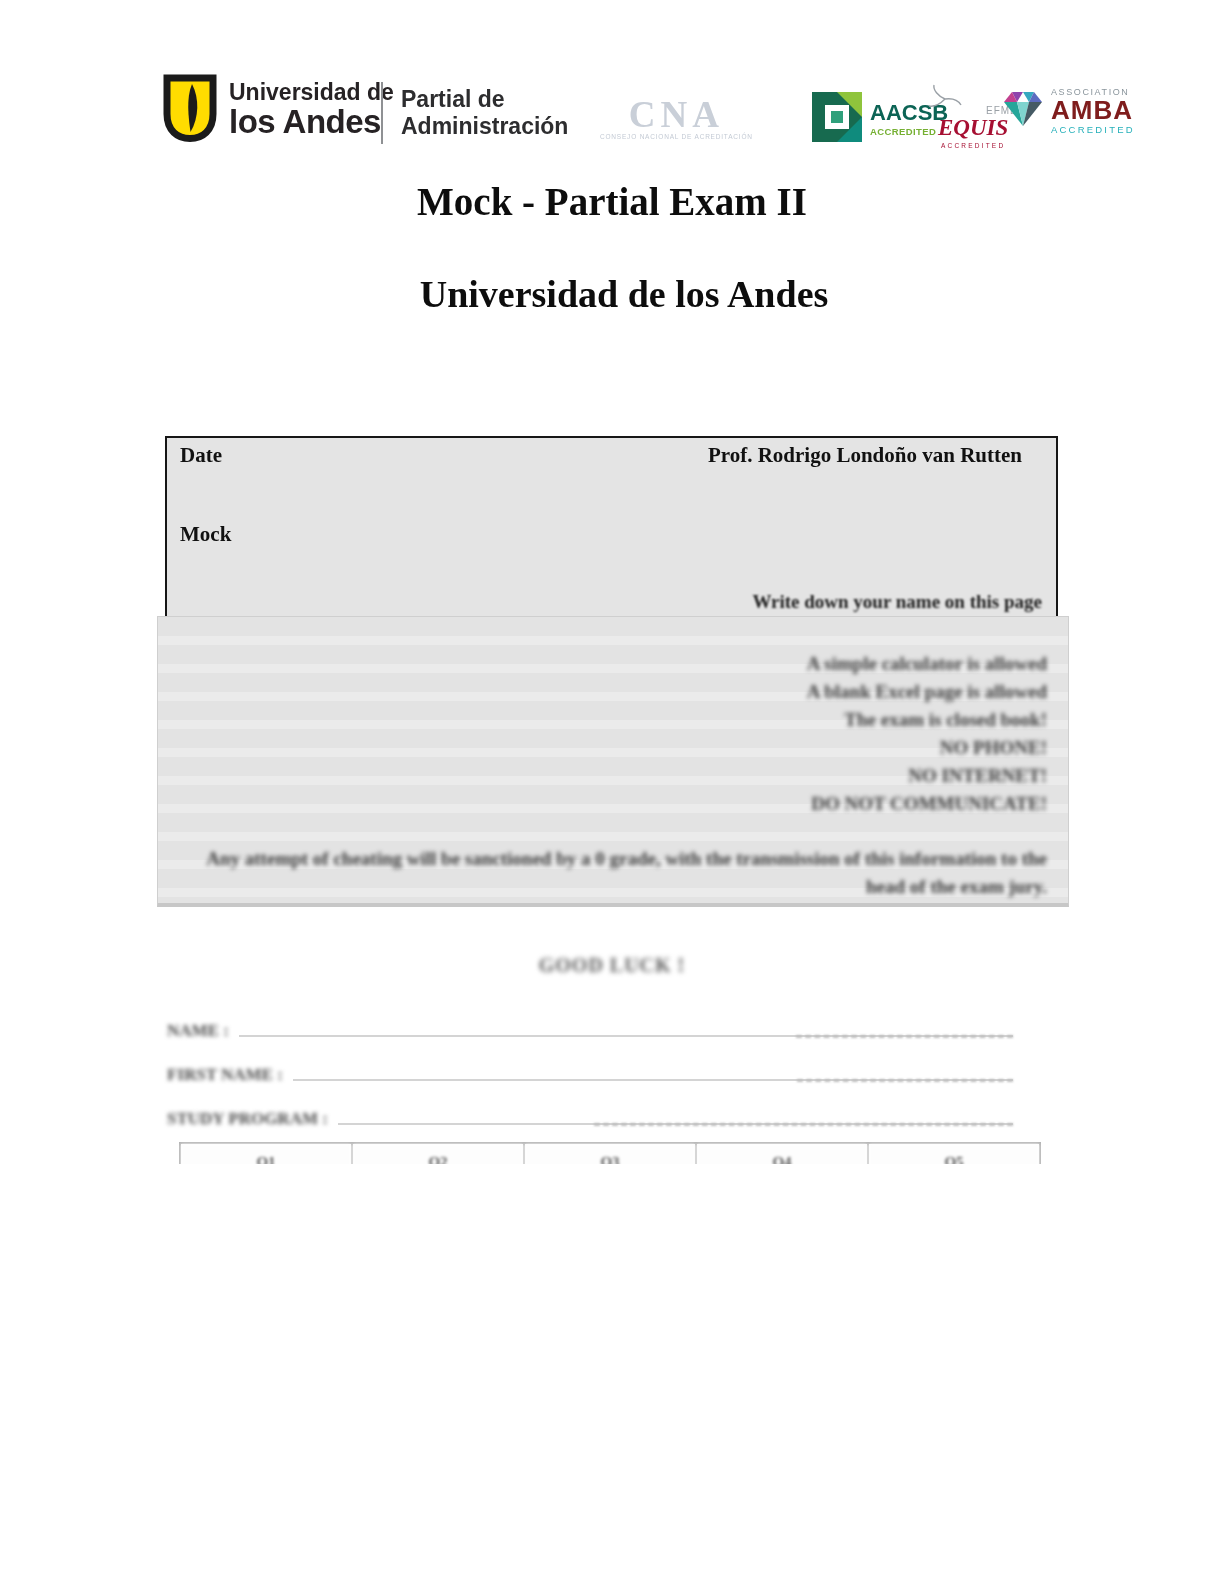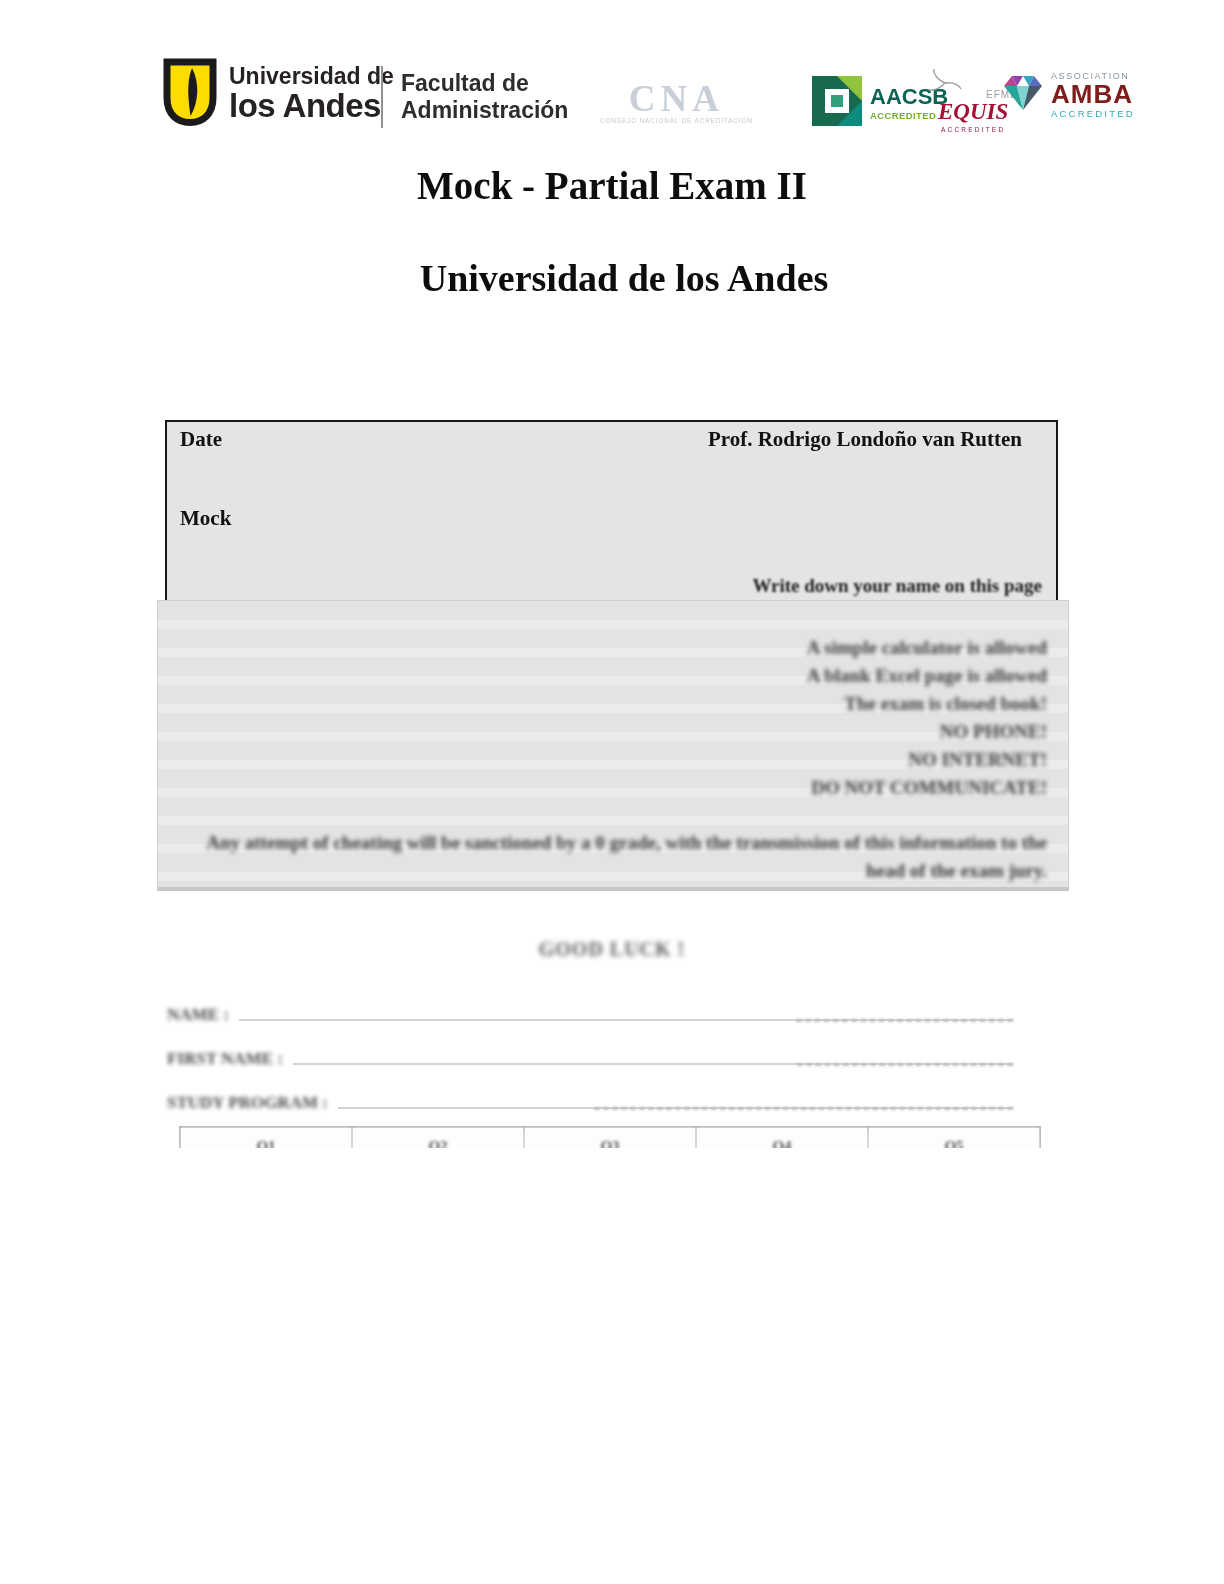--- a/index.html
+++ b/index.html
@@ -1,18 +1,18 @@
 <!DOCTYPE html>
 <html><head>
 <meta charset="utf-8">
 <style>
   * { margin:0; padding:0; box-sizing:border-box; }
   html,body { background:#ffffff; }
   #page {
-    position:relative; width:1224px; height:1148px; margin:0 auto;
+    position:relative; width:1224px; height:1148px; margin:16px auto;
     background:#ffffff; overflow:hidden;
     font-family:"Liberation Serif", serif; color:#111;
   }
   
   .logo-group { position:absolute; display:flex; align-items:center; }
   .uniandes { left:163px; top:58px; gap:12px; }
   .uniandes-text { font-family:"Liberation Sans", sans-serif; font-weight:700; color:#262224; line-height:1.02; }
   .uniandes-text .l1 { font-size:23px; }
   .uniandes-text .l2 { font-size:33px; letter-spacing:-0.5px; }
   .logo-divider { position:absolute; left:381px; top:66px; width:2px; height:62px; background:#8f9194; }
@@ -96,21 +96,21 @@
     <span class="uniandes-text">
       <div class="l1">Universidad de</div>
       <div class="l2">los Andes</div>
     </span>
   </div>
 
   <div class="logo-divider"></div>
 
   <div class="logo-group facultad">
     <span class="facultad-text">
-      <div>Facultad de</div>
+      <div>Partial de</div>
       <div>Administración</div>
     </span>
   </div>
 
   <div class="logo-group cna">
     <div class="cna-main">CNA</div>
     <div class="cna-caption">CONSEJO NACIONAL DE ACREDITACIÓN</div>
   </div>
 
   <div class="logo-group aacsb">

